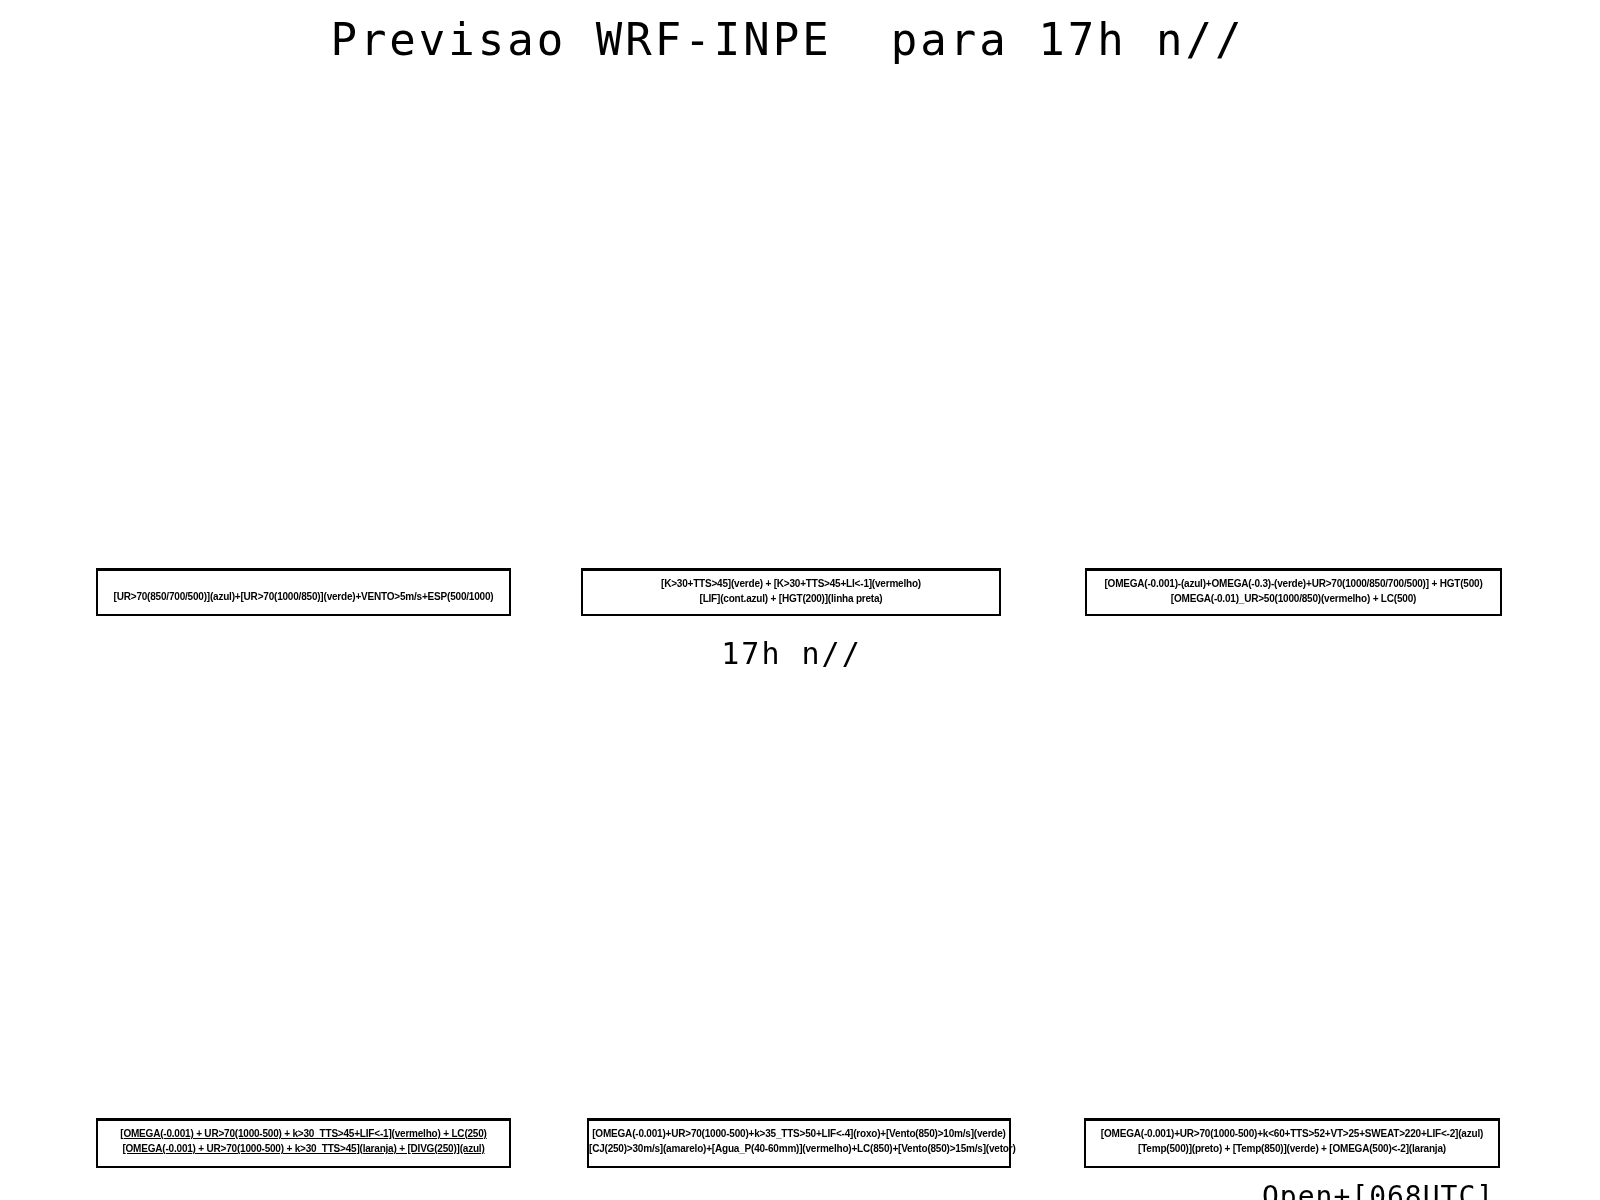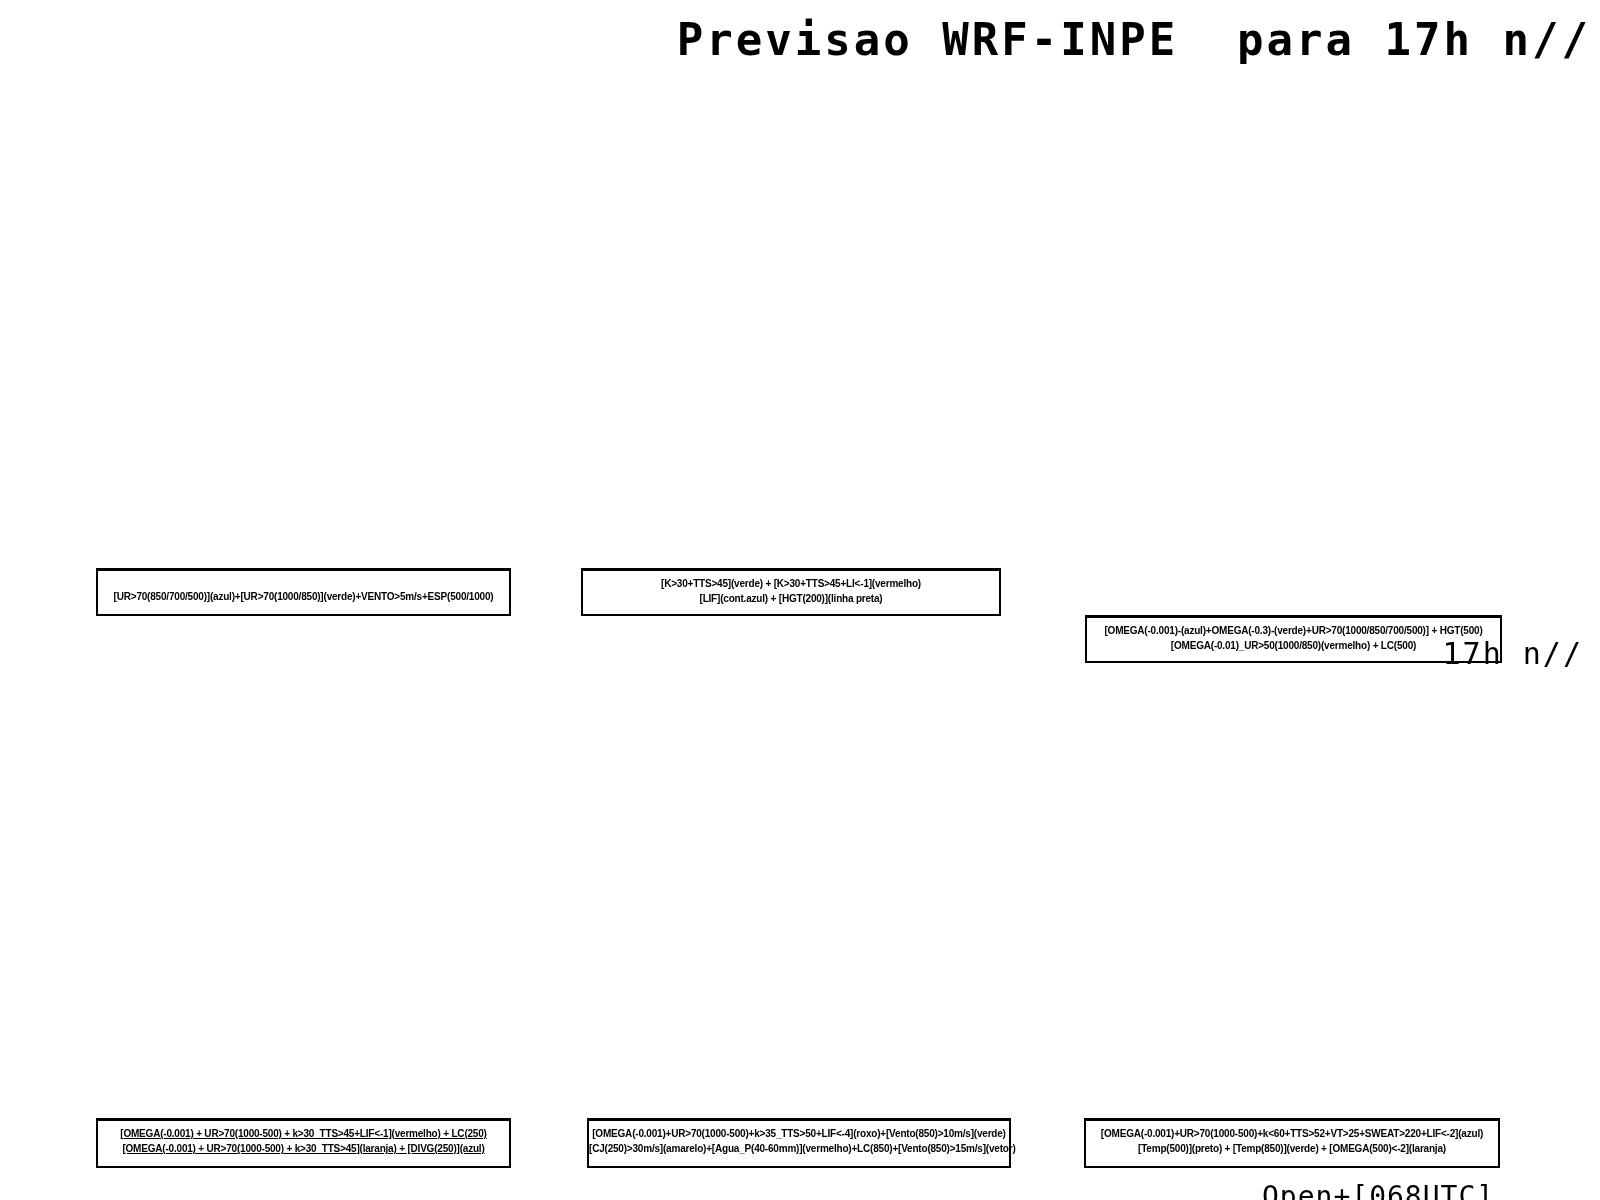--- a/index.html
+++ b/index.html
@@ -14,29 +14,28 @@
 
   
   .stroke-text {
     position: absolute;
     font-family: "DejaVu Sans Mono", monospace;
     font-weight: 200;
     color: #000;
     white-space: pre;
   }
   .title {
-    top: 14px; left: 16px; width: 1575px;
-    text-align: right;
+    top: 14px; left: 0; width: 1575px;
+    text-align: center;
     font-size: 44px;
     letter-spacing: 3px;
-    font-weight: bold;
   }
   .subtitle {
     top: 636px; left: 0; width: 1583px;
-    text-align: right;
+    text-align: center;
     font-size: 30px;
     letter-spacing: 2px;
   }
   .footer {
     top: 1180px; left: 1262px;
     font-size: 28px;
     letter-spacing: 1px;
   }
 
   
@@ -52,21 +51,21 @@
     font-size: 10px;
     line-height: 15px;
     letter-spacing: -0.2px;
     white-space: nowrap;
     padding-top: 5px;
   }
   .panel .panel-line { overflow: visible; }
 
   #panel-1 { left:  96px; top:  568px; width: 415px; height: 48px; padding-top: 18px; }
   #panel-2 { left: 581px; top:  568px; width: 420px; height: 48px; }
-  #panel-3 { left: 1085px; top: 568px; width: 417px; height: 48px; margin-top: 47px; }
+  #panel-3 { left: 1085px; top: 568px; width: 417px; height: 48px; }
   #panel-4 { left:  96px; top: 1118px; width: 415px; height: 50px; text-decoration: underline; }
   #panel-5 { left: 587px; top: 1118px; width: 424px; height: 50px; }
   #panel-6 { left: 1040px; top: 1118px; width: 416px; height: 50px; margin-left: 44px; }
 </style>
 </head>
 <body>
 
 <div class="stroke-text title">Previsao WRF-INPE  para 17h n//</div>
 
 <div class="panel" id="panel-1">

